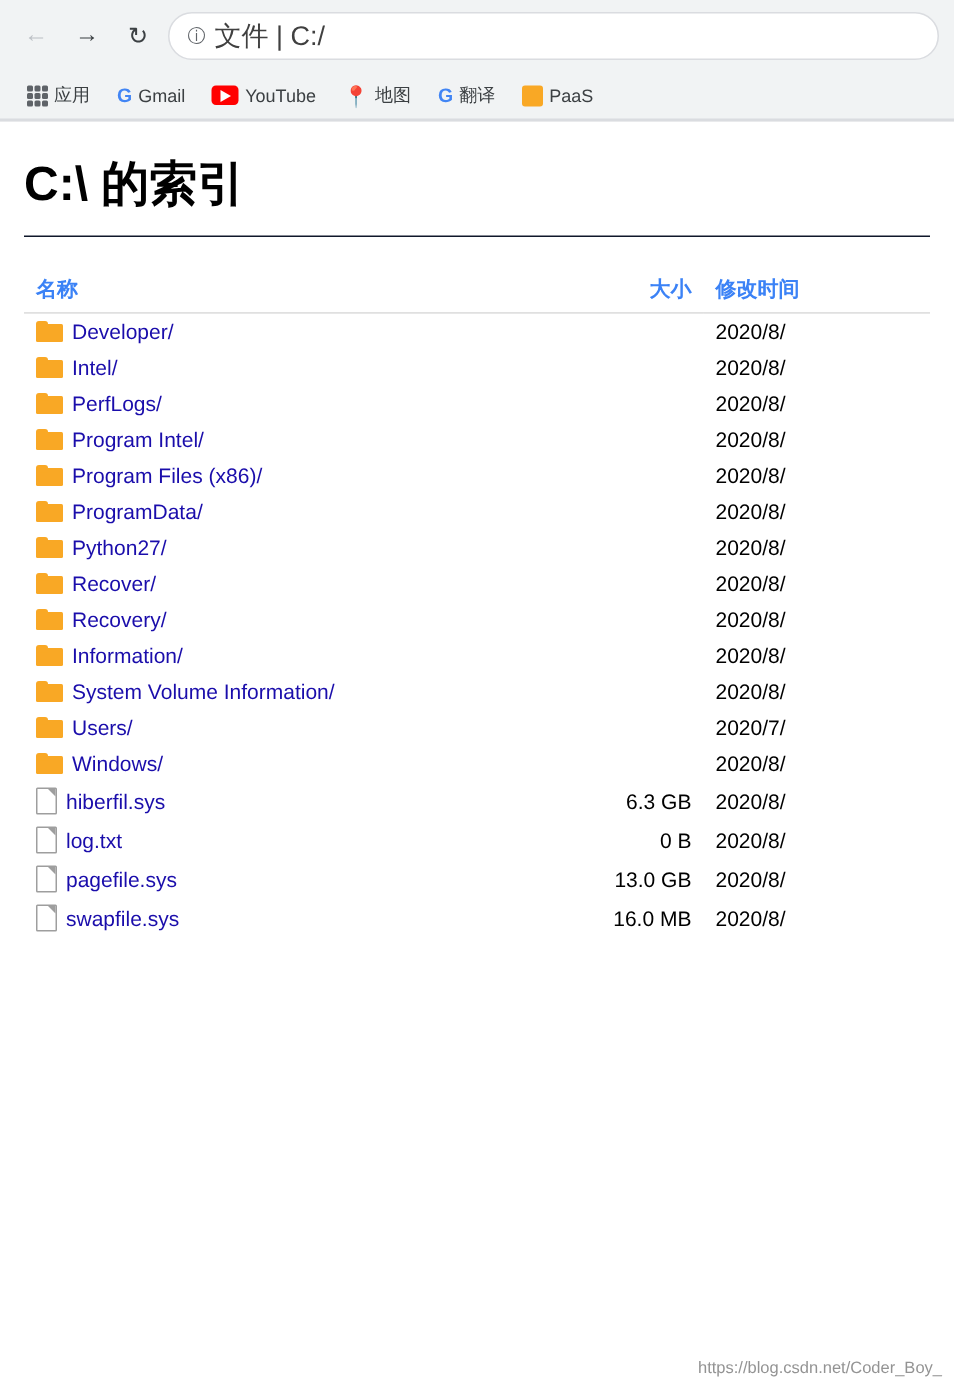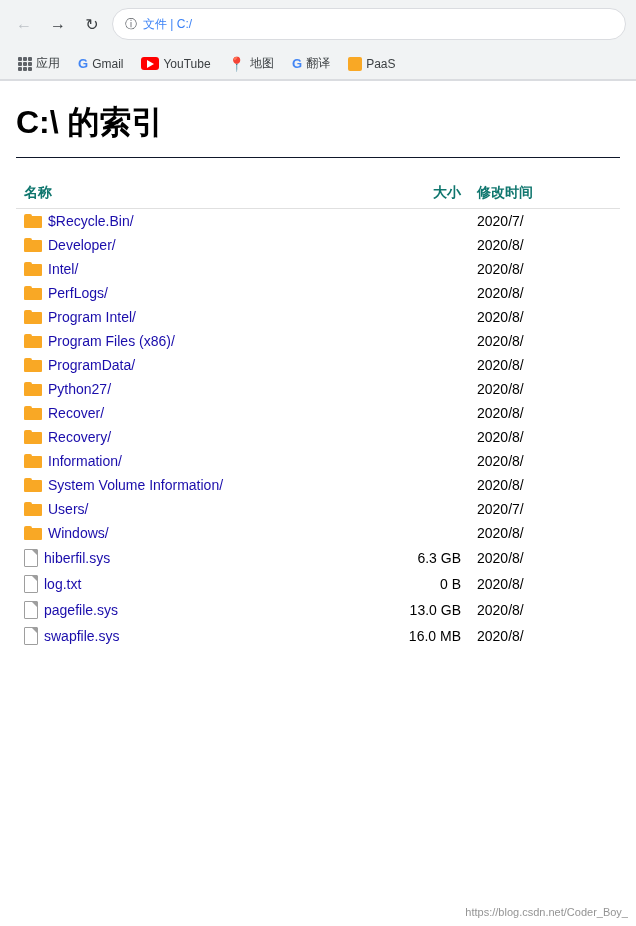--- a/index.html
+++ b/index.html
@@ -47,22 +47,22 @@
       font-size: 14px;
       color: #202124;
     }
 
     .address-icon {
       color: #5f6368;
       font-size: 12px;
     }
 
     .address-text {
-      color: #3b82f6;
-      font-size: 12px;
+      color: #404040;
+      font-size: 18px;
     }
 
     .bookmarks-bar {
       display: flex;
       align-items: center;
       padding: 4px 10px;
       gap: 2px;
       background: #f1f3f4;
       border-bottom: 1px solid #dadce0;
     }
@@ -146,21 +146,21 @@
     }
 
     .file-table {
       width: 100%;
       border-collapse: collapse;
     }
 
     .file-table th {
       text-align: left;
       font-weight: bold;
-      color: #0f766e;
+      color: #3b82f6;
       padding: 6px 8px;
       border-bottom: 1px solid #e0e0e0;
     }
 
     .file-table th.size-col {
       text-align: right;
     }
 
     .file-table td {
       padding: 4px 8px;
@@ -313,30 +313,20 @@
 
   <table class="file-table">
     <thead>
       <tr>
         <th class="col-name">名称</th>
         <th class="col-size size-col">大小</th>
         <th class="col-date">修改时间</th>
       </tr>
     </thead>
     <tbody id="folder-rows">
-    <tr>
-    <td>
-      <a class="folder-link" href="#">
-        <div class="folder-icon"></div>
-        <span>$Recycle.Bin/</span>
-      </a>
-    </td>
-    <td class="size-cell"></td>
-    <td class="date-cell">2020/7/</td>
-  </tr>
         <tr>
     <td>
       <a class="folder-link" href="#">
         <div class="folder-icon"></div>
         <span>Developer/</span>
       </a>
     </td>
     <td class="size-cell"></td>
     <td class="date-cell">2020/8/</td>
   </tr>

